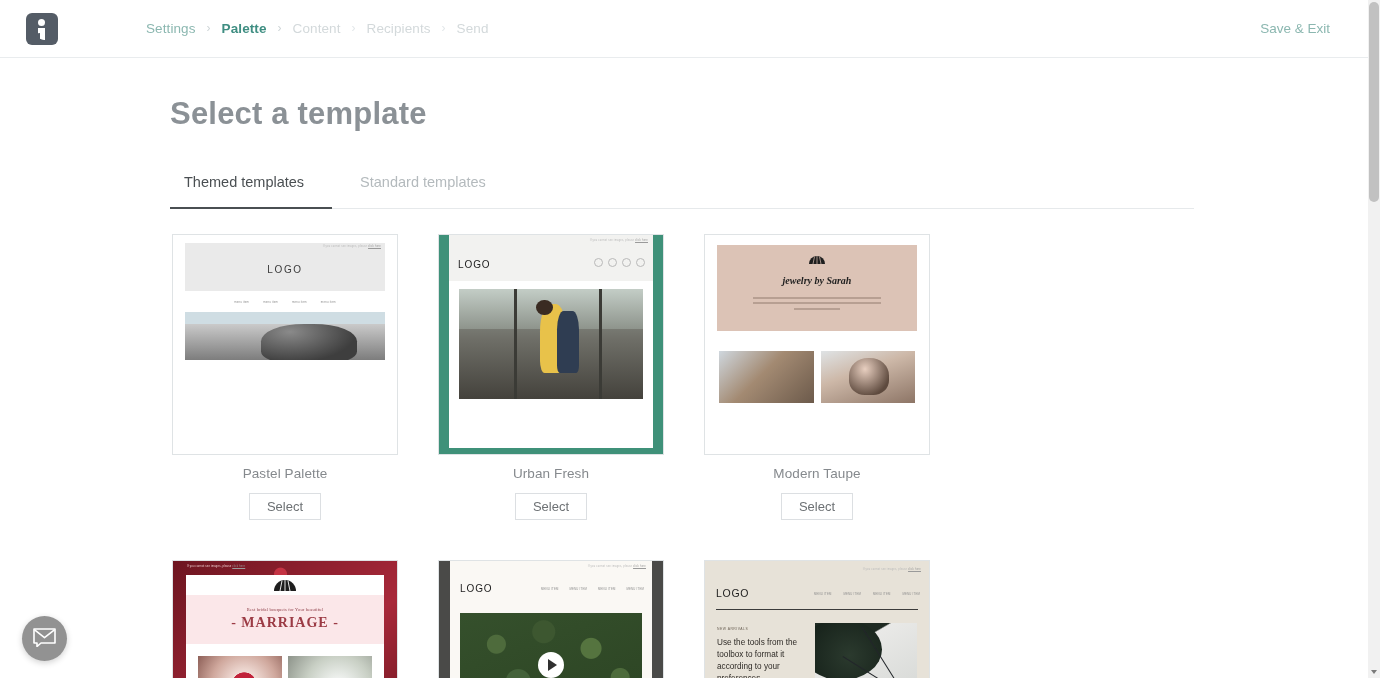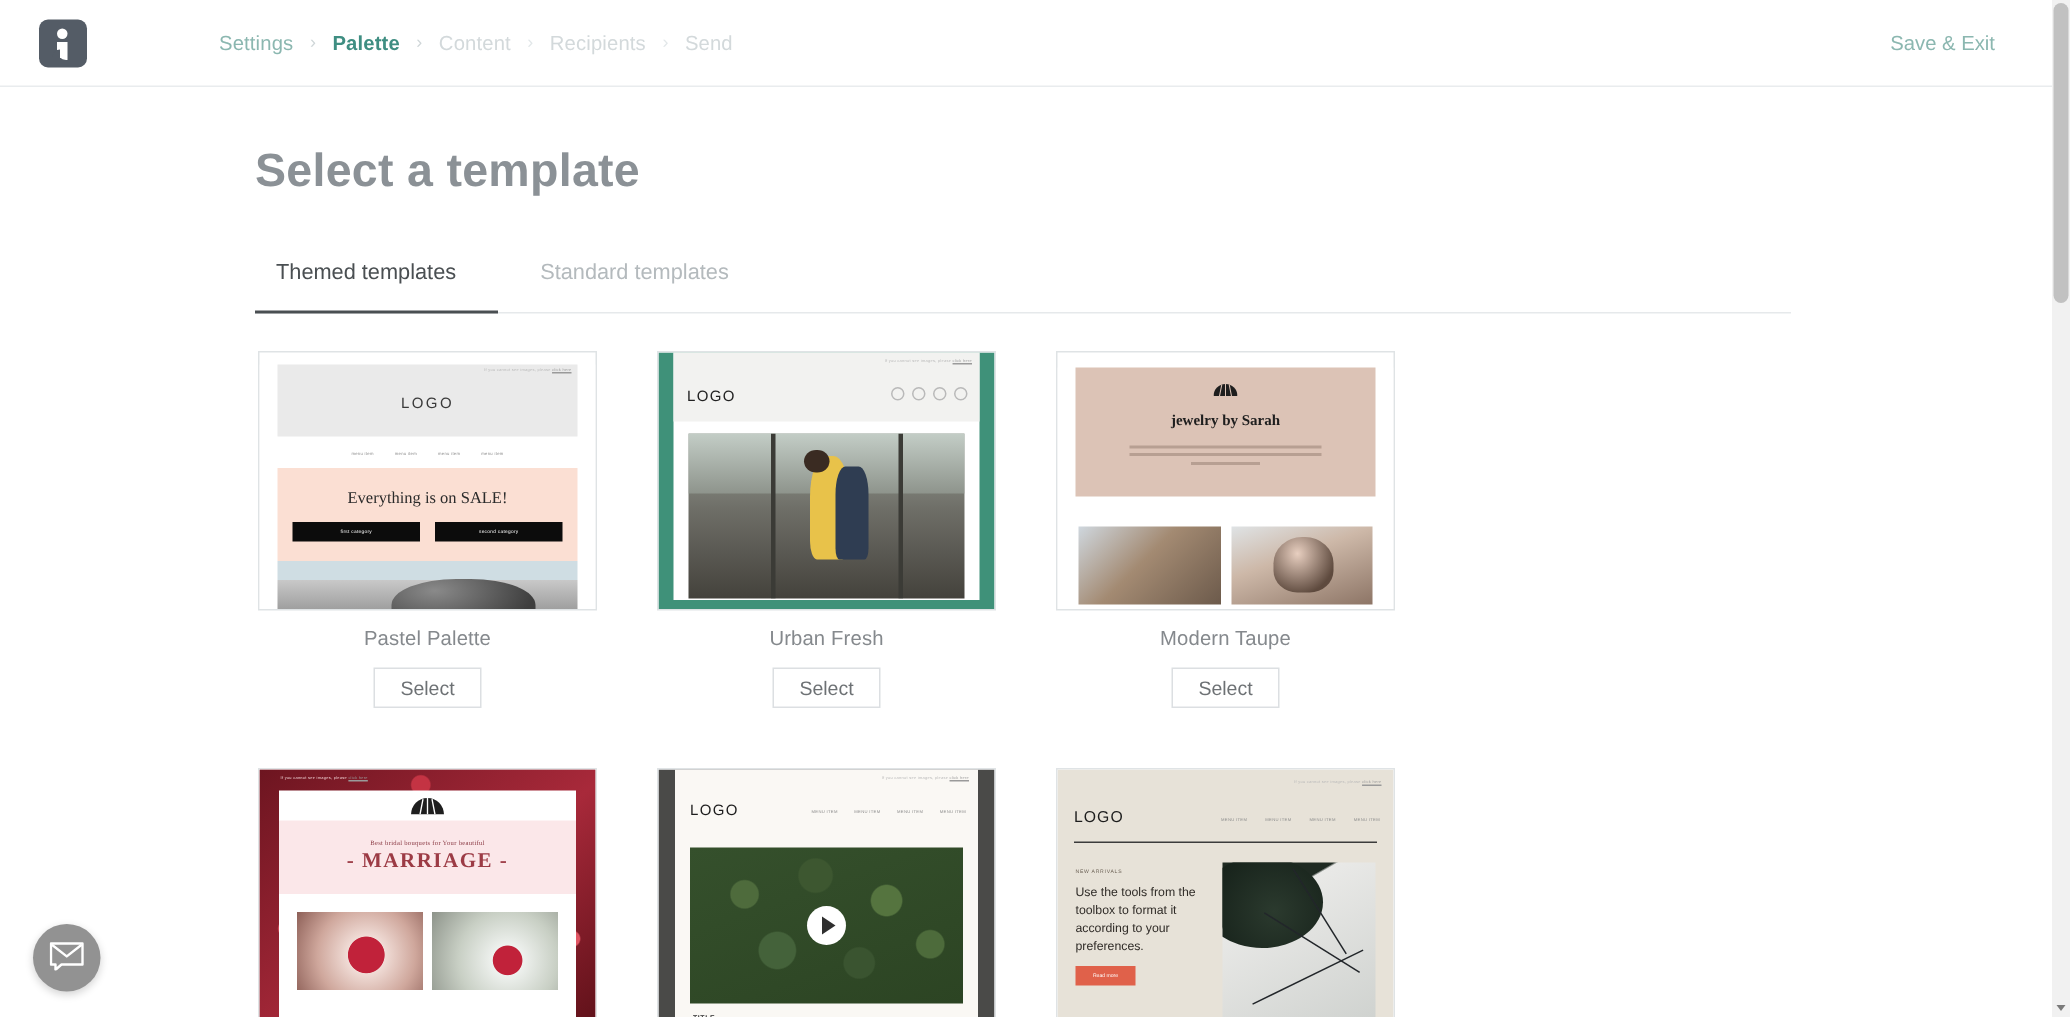--- a/index.html
+++ b/index.html
@@ -68,21 +68,21 @@
     height: 2px; background: #4a4f52;
   }
 
   
   .grid {
     position: absolute; left: 172px; top: 176px; width: 1022px;
     display: flex; flex-wrap: wrap; gap: 40px 40px;
   }
   .card { width: 226px; }
   .thumb {
-    width: 226px; height: 173px; border: 1px solid #dfe3e5;
+    width: 226px; height: 221px; border: 1px solid #dfe3e5;
     background: #fff; overflow: hidden; position: relative; cursor: pointer;
   }
   .card-name {
     text-align: center; font-size: 13.5px; color: #85898d;
     margin-top: 11px; letter-spacing: .1px;
   }
   .select-btn {
     display: block; margin: 12px auto 0; width: 72px; height: 27px;
     border: 1px solid #dcdfe2; background: #fff; color: #6d7174;
     font-size: 13px; font-family: "Liberation Sans", sans-serif;
@@ -127,21 +127,21 @@
                     background: linear-gradient(180deg,#c3cdc6,#8e948c); }
   .t2 .photo .p1 { position:absolute; left:44%; top:14%; width:14%; height:62%;
                    background:#e8c24a; border-radius: 40% 40% 18% 18%; }
   .t2 .photo .p2 { position:absolute; left:53%; top:20%; width:12%; height:56%;
                    background:#2f3d52; border-radius: 30% 30% 12% 12%; }
   .t2 .photo .p3 { position:absolute; left:42%; top:10%; width:9%; height:14%;
                    background:#3a2b22; border-radius:50%; }
   .t2 .photo .pillar { position:absolute; top:0; width:3px; height:100%; background:#3b3b36; }
 
   
-  .t3 { width: 100%; height: 100%; background: #fff; }
+  .t3 { width: 100%; height: 100%; background: #fff; font-style: italic; }
   .t3 .hero { margin: 10px 12px 0; height: 86px; background: #dcc3b6; position: relative; }
   .t3 .fan { position: absolute; left: 50%; top: 10px; transform: translateX(-50%); }
   .t3 h4 { position: absolute; left: 0; right: 0; top: 30px; text-align: center;
            font-family: "Liberation Serif", serif; font-weight: bold; font-size: 10px; color: #1e1e1e; }
   .t3 .lines { position: absolute; left: 18%; right: 18%; top: 52px; }
   .t3 .lines span { display: block; height: 2px; background: #b79f92; margin-bottom: 3px; }
   .t3 .lines span:nth-child(3){ width: 36%; margin: 4px auto 0; }
   .t3 .pair { display: flex; gap: 7px; margin: 20px 14px 0; height: 52px; }
   .t3 .pair div { flex: 1; }
   .t3 .pair .a { background: linear-gradient(135deg,#cfd7de 0%, #a38a72 45%, #6c5a4b 100%); }
@@ -292,27 +292,20 @@
                 <span class="tinylink">click here</span>
               </div>
               <div class="logo">LOGO</div>
             </div>
             <div class="nav navrow">
               <span class="navitem">menu item</span>
               <span class="navitem">menu item</span>
               <span class="navitem">menu item</span>
               <span class="navitem">menu item</span>
             </div>
-            <div class="sale">
-              <h4>Everything is on SALE!</h4>
-              <div class="btns">
-                <div>first category</div>
-                <div>second category</div>
-              </div>
-            </div>
             <div class="photo"></div>
           </div>
         </div>
         <div class="card-name">Pastel Palette</div>
         <button class="select-btn">Select</button>
       </div>
 
       <div class="card">
         <div class="thumb">
           <div class="t2">

